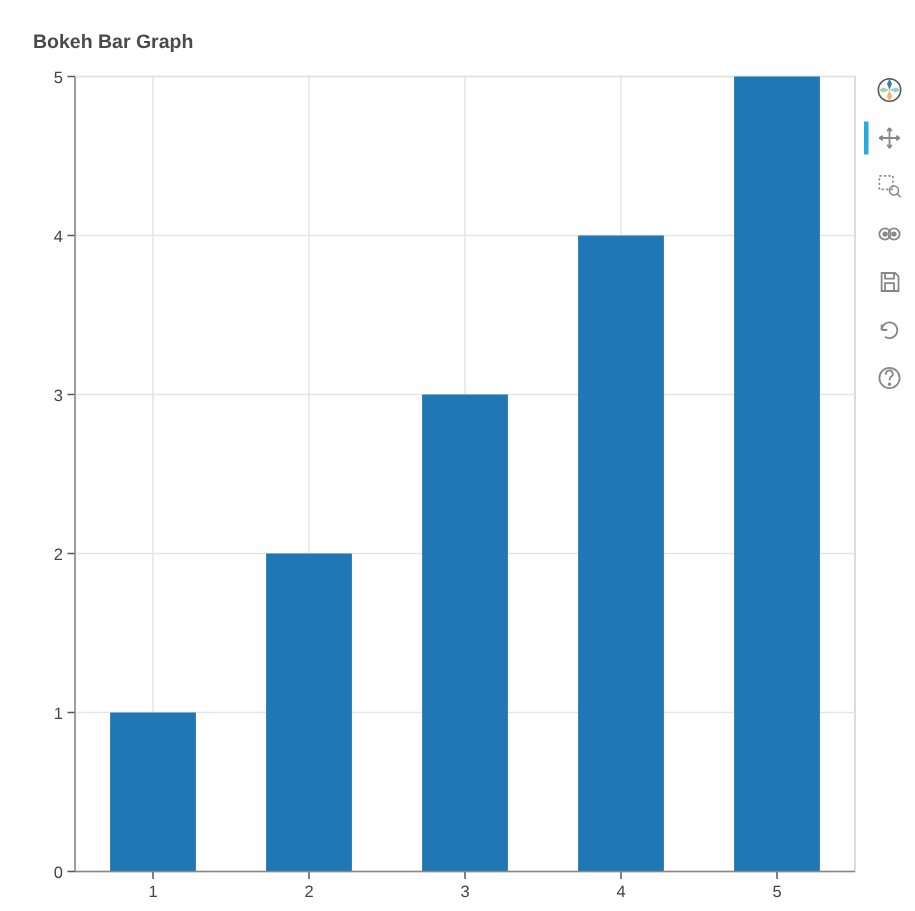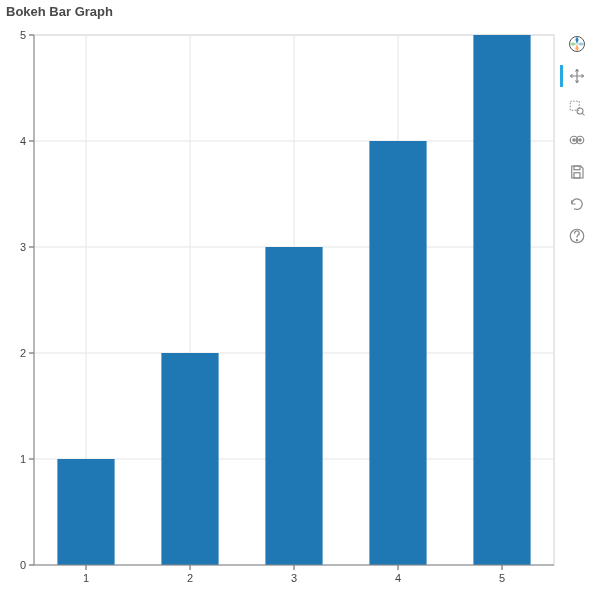--- a/index.html
+++ b/index.html
@@ -1,21 +1,21 @@
 <!DOCTYPE html>
 <html><head>
 <meta charset="utf-8">
 <style>
   * { box-sizing: border-box; }
   html, body { margin: 0; padding: 0; font-family: Arial, Helvetica, sans-serif; background: #fff; }
   .wrap {
     width: 520px;
     height: 607px;
     position: relative;
-    padding: 4px;
+    padding: 20px;
   }
   .title {
     font-size: 13px;
     font-weight: bold;
     color: #4a4a4a;
     margin: 0 0 6px 2px;
   }
   .chart-row {
     display: flex;
     align-items: flex-start;

